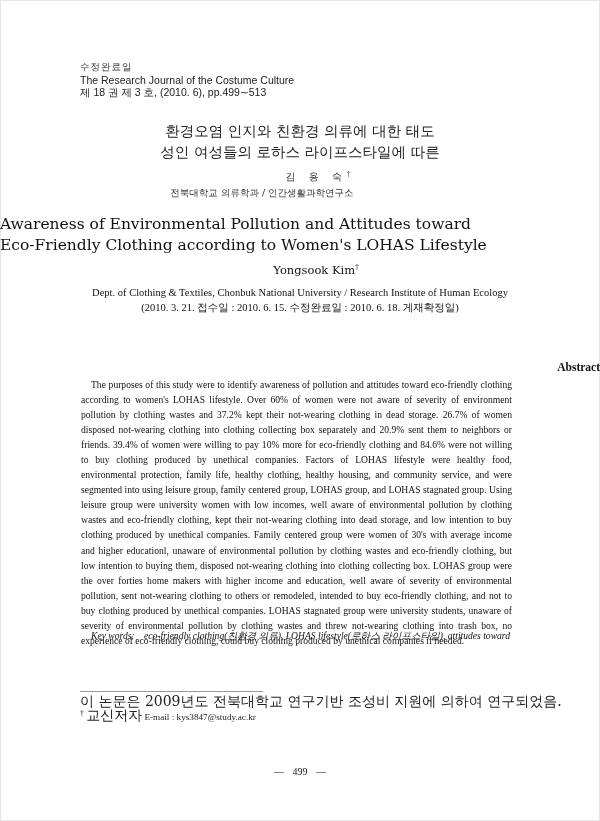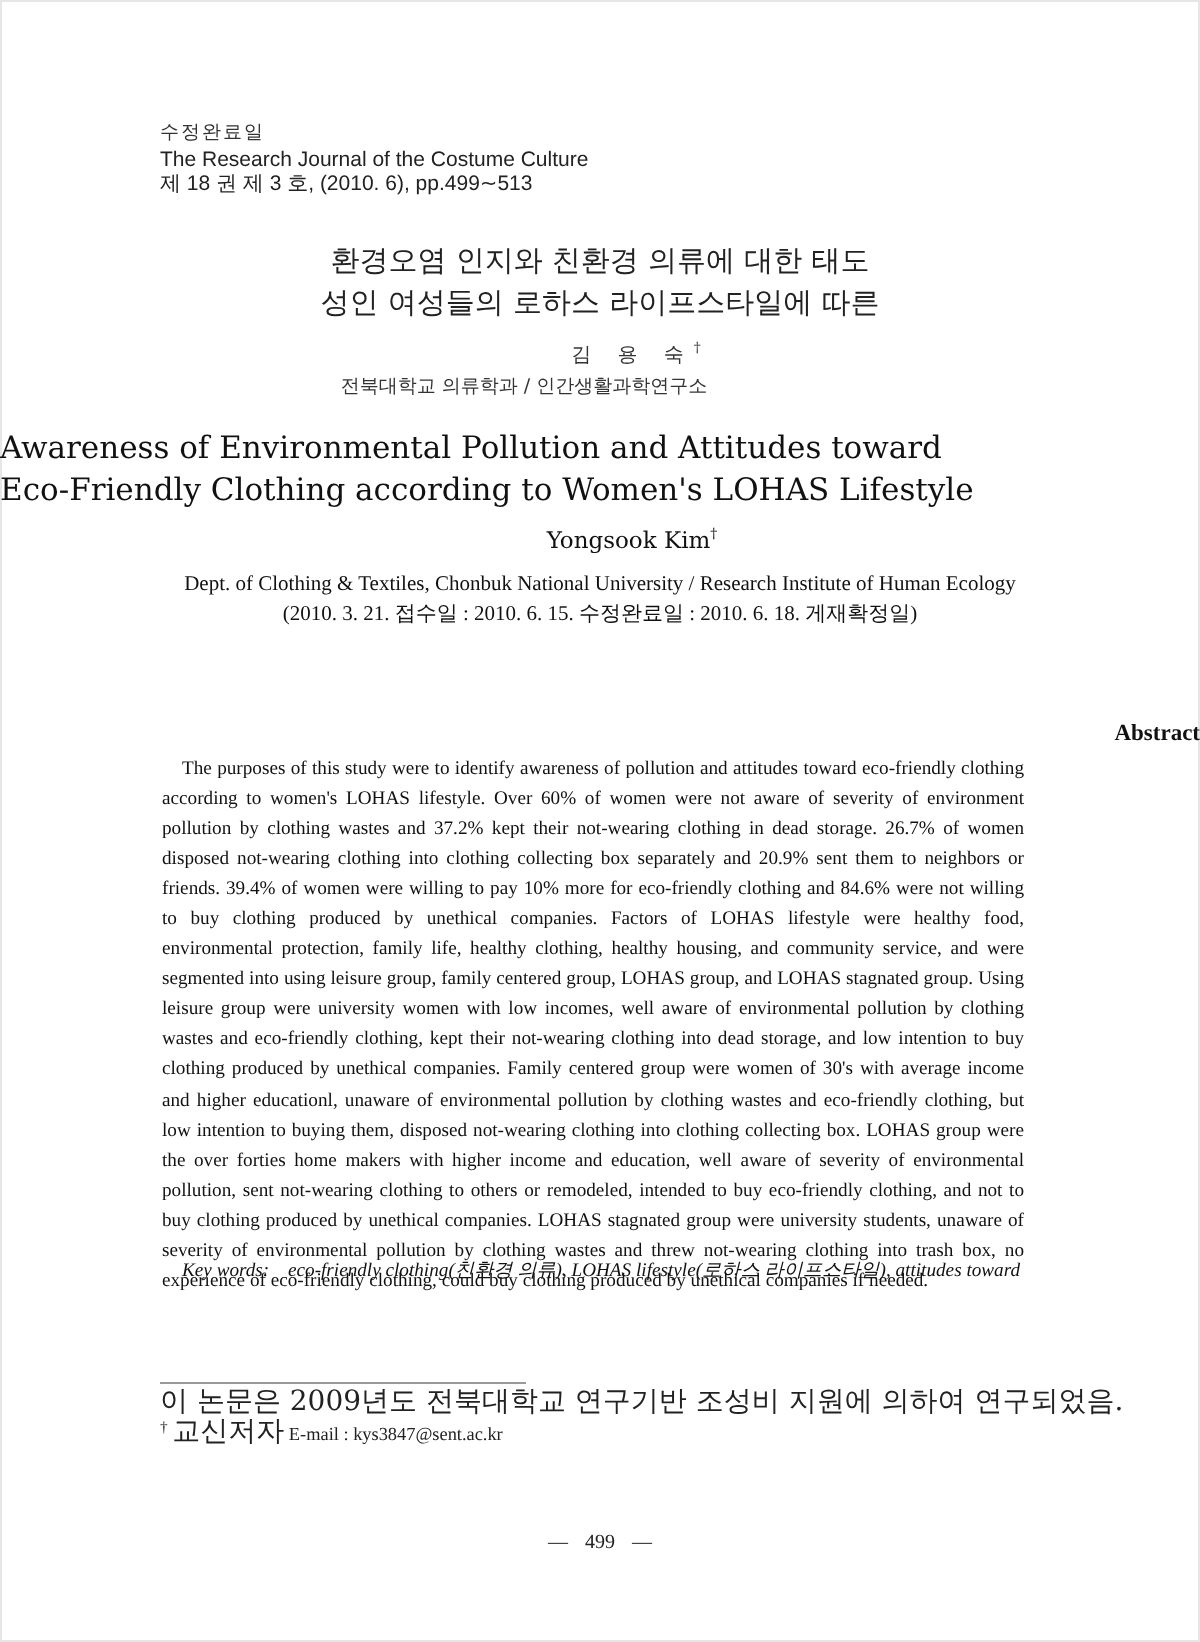--- a/index.html
+++ b/index.html
@@ -114,17 +114,17 @@
   <span class="kw-label">Key words:</span><span>eco-friendly clothing(친환경 의류), LOHAS lifestyle(로하스 라이프스타일), attitudes toward</span>
 </div>
 
 <div class="footnote-rule"></div>
 
 <div class="footnotes">
   <div class="kr">이 논문은 2009년도 전북대학교 연구기반 조성비 지원에 의하여 연구되었음.</div>
   <div>
     <sup>†</sup>
     <span class="kr">교신저자</span>
-    <span>E-mail : kys3847@sent.ac.kr</span>
+    <span>E-mail : kys3847@study.ac.kr</span>
   </div>
 </div>
 
 <div class="page-number">— 499 —</div>
 
 </body></html>

